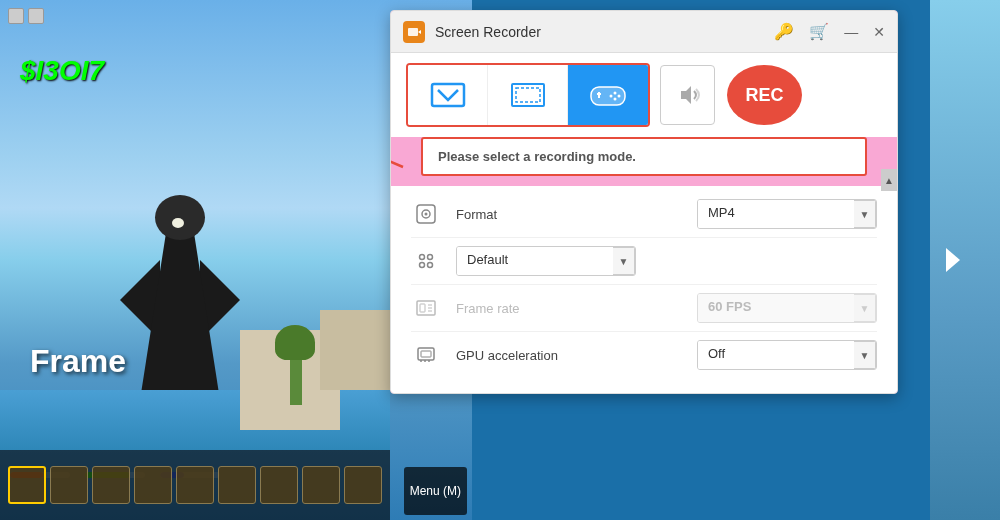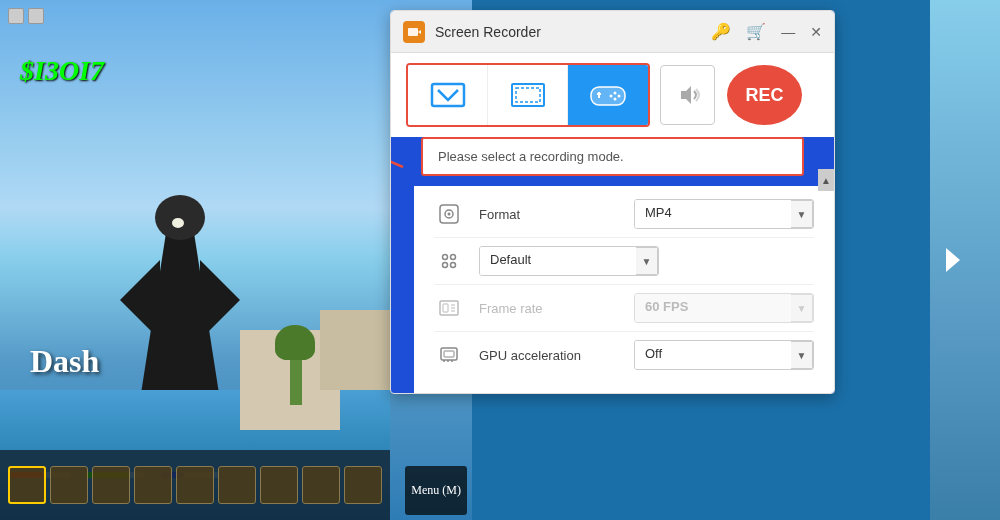--- a/index.html
+++ b/index.html
@@ -13,21 +13,20 @@
     }
 
     
     .game-bg {
       position: absolute;
       top: 0; left: 0;
       width: 472px;
       height: 520px;
       background: linear-gradient(180deg, #6ab0e8 0%, #9dd0f0 30%, #b0d9f5 40%, #87ceeb 50%, #5499c7 70%, #2e7cb5 100%);
       overflow: hidden;
-      font-family: Liberation Serif, serif;
     }
 
     .game-window-controls {
       position: absolute;
       top: 8px; left: 8px;
       display: flex; gap: 4px;
     }
     .win-btn {
       width: 16px; height: 16px;
       border-radius: 2px;
@@ -203,22 +202,22 @@
       width: 0; height: 0;
       border-top: 12px solid transparent;
       border-bottom: 12px solid transparent;
       border-left: 14px solid white;
     }
 
     
     .recorder-panel {
       position: absolute;
       top: 10px; left: 390px;
-      width: 445px;
-      background: #1d4ed8;
+      width: 508px;
+      background: #f9a8d4;
       border: 1px solid #ddd;
       border-radius: 4px;
       box-shadow: 0 4px 15px rgba(0,0,0,0.3);
       overflow: hidden;
     }
 
     
     .title-bar {
       display: flex;
       align-items: center;
@@ -329,21 +328,20 @@
       color: #555;
       font-size: 13px;
       background: white;
       position: relative;
     }
 
     
     .settings-area {
       padding: 5px 20px 15px;
       background: white;
-      margin-left: 23px;
     }
     .setting-row {
       display: flex;
       align-items: center;
       padding: 8px 0;
       border-bottom: 1px solid #f0f0f0;
       min-height: 44px;
     }
     .setting-row:last-child {
       border-bottom: none;
@@ -418,21 +416,21 @@
     <div class="char-eye"></div>
   </div>
 
   <div class="ground"></div>
 
   <div class="building building1"></div>
   <div class="building building2"></div>
 
   <div class="tree"></div>
 
-  <div class="dash-label">Dash</div>
+  <div class="dash-label">Frame</div>
 
   <div class="hud-stats">
     <div class="stat-bar-container">
       <div class="stat-bar-bg">
           <div class="stat-bar-fill stat-fill-red"></div>
         </div>
     </div>
     <div class="stat-bar-container">
       <div class="stat-bar-bg">
           <div class="stat-bar-fill stat-fill-green"></div>
@@ -519,21 +517,21 @@
       <svg width="26" height="26" viewBox="0 0 26 26" fill="none">
         <polygon points="6,9 11,9 16,4 16,22 11,17 6,17" fill="#aaa"></polygon>
         <path d="M19,9 Q23,13 19,17" stroke="#aaa" stroke-width="2" fill="none"></path>
         <path d="M21,7 Q27,13 21,19" stroke="#aaa" stroke-width="2" fill="none" opacity="0.5"></path>
       </svg>
     </div>
 
     <div class="rec-btn">REC</div>
   </div>
 
-  <div style="position:relative; margin: 0 15px 8px;">
+  <div style="position:relative; margin: 0 15px 8px; font-weight: bold;">
     <div class="mode-message">
       <span>Please select a recording mode.</span>
     </div>
 
     <svg style="position:absolute; left:-55px; top:50%; transform:translateY(-50%);" width="55" height="30">
       <line x1="5" y1="5" x2="52" y2="25" stroke="#e74c3c" stroke-width="2.5"></line>
       <polygon points="5,5 15,5 10,12" fill="#e74c3c"></polygon>
     </svg>
   </div>
 

